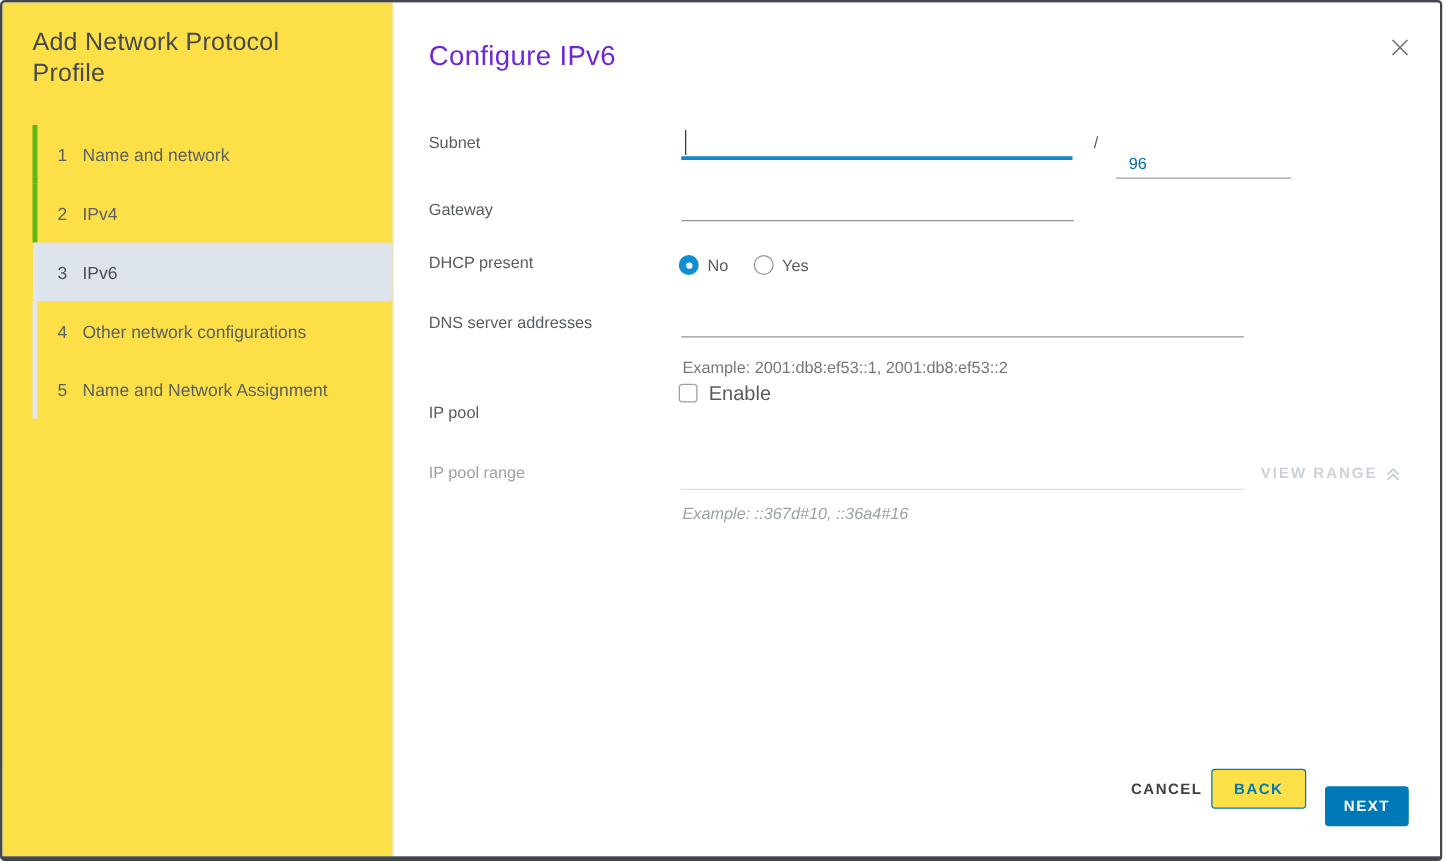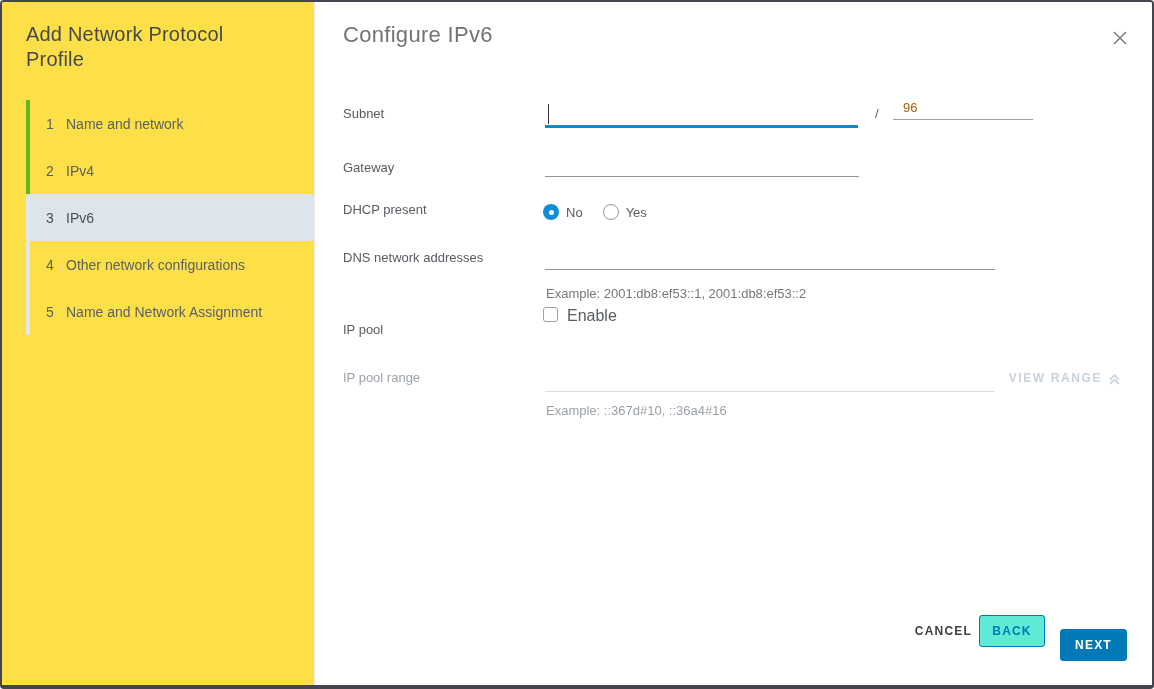--- a/index.html
+++ b/index.html
@@ -29,46 +29,46 @@
     font-size: 14px; color: #5b6065; cursor: pointer;
   }
   .step.completed { border-left-color: #61b715; }
   .step.active { background: #dee4eb; border-radius: 3px; color: #494e53; }
   .step-num { margin-left: 16px; width: 14px; flex: none; }
   .step-label { margin-left: 6px; white-space: nowrap; }
 
   
   .main { position: absolute; left: 313px; top: 0; right: 0; bottom: 0; background: #fff; }
   .main-title {
-    position: absolute; left: 28px; top: 20px;
-    font-size: 22px; font-weight: 400; color: #737373; letter-spacing: .3px;
+    position: absolute; left: 28px; top: 30px;
+    font-size: 22px; font-weight: 400; color: #6d28d9; letter-spacing: .3px;
   }
   .close-btn {
     position: absolute; top: 26px; right: 21px; width: 22px; height: 22px;
     background: none; border: none; cursor: pointer; padding: 0;
   }
 
   .lbl { position: absolute; left: 28px; font-size: 13px; color: #575c61; }
   .lbl.disabled { color: #9ba2a9; }
 
   .u-input {
     position: absolute; background: transparent; border: none; outline: none;
     font-family: "Liberation Sans", sans-serif; font-size: 13px; color: #3c4146;
     border-radius: 0;
   }
   .subnet-input { left: 230px; top: 99px; width: 313px; height: 27px; border-bottom: 3px solid #1088c9; padding-left: 4px; }
   .caret { position: absolute; left: 233px; top: 102px; width: 1px; height: 20px; background: #33373b; }
   .slash { position: absolute; left: 560px; top: 104px; font-size: 13px; color: #575c61; }
-  .prefix-input { left: 578px; top: 93px; width: 140px; height: 25px; border-bottom: 1px solid #9aa0a5; padding-left: 10px; color: #a16207; }
+  .prefix-input { left: 578px; top: 116px; width: 140px; height: 25px; border-bottom: 1px solid #9aa0a5; padding-left: 10px; color: #0369a1; }
   .gateway-input { left: 230px; top: 149px; width: 314px; height: 26px; border-bottom: 1px solid #8f959a; padding-left: 4px; }
   .dns-input { left: 230px; top: 242px; width: 450px; height: 26px; border-bottom: 1px solid #8f959a; padding-left: 4px; }
   .range-input { left: 230px; top: 364px; width: 450px; height: 26px; border-bottom: 1px solid #d9dee3; padding-left: 4px; }
 
   .example { position: absolute; left: 231px; font-size: 13px; color: #74787c; }
-  .example.disabled { color: #9aa1a7; }
+  .example.disabled { color: #9aa1a7; font-style: italic; }
 
   .radio-group { position: absolute; left: 228px; top: 202px; display: flex; align-items: center; gap: 20px; font-size: 13px; color: #575c61; }
   .radio-option { display: flex; align-items: center; gap: 7px; cursor: pointer; }
   .radio { width: 16px; height: 16px; border-radius: 50%; flex: none; display: flex; align-items: center; justify-content: center; }
   .radio.selected { background: #0f8ed5; }
   .radio.selected .dot { width: 5px; height: 5px; border-radius: 50%; background: #ffffff; }
   .radio.unselected { border: 1px solid #8f959a; background: #fff; }
 
   .checkbox-row { position: absolute; left: 228px; top: 305px; display: flex; align-items: flex-start; gap: 9px; font-size: 16px; color: #575c61; }
   .checkbox { width: 15px; height: 15px; border: 1px solid #9aa0a6; border-radius: 3px; background: #fff; flex: none; cursor: pointer; }
@@ -76,21 +76,21 @@
   .view-range {
     position: absolute; right: 31px; top: 369px; display: flex; align-items: center; gap: 6px;
     font-size: 12px; letter-spacing: 1.6px; font-weight: 600; color: #c9d2da;
     background: none; border: none; cursor: default; font-family: "Liberation Sans", sans-serif;
   }
 
   
   .footer { position: absolute; right: 25px; bottom: 24px; display: flex; align-items: center; }
   .footer button { font-family: "Liberation Sans", sans-serif; font-size: 12px; letter-spacing: 1.2px; font-weight: 600; cursor: pointer; }
   .btn-cancel { background: none; border: none; color: #404040; margin-right: 7px; padding: 0; }
-  .btn-back { width: 66px; height: 32px; background: #5eead4; border: 1px solid #0079b8; border-radius: 3px; color: #0079b8; margin-right: 15px; }
+  .btn-back { width: 76px; height: 32px; background: #fde047; border: 1px solid #0079b8; border-radius: 3px; color: #0079b8; margin-right: 15px; }
   .btn-next { min-width: 67px; height: 32px; background: #0079b8; border: 1px solid #0079b8; border-radius: 3px; color: #ffffff; padding: 0 13px; margin-top: 28px; }
 </style>
 </head>
 <body>
 
 <div class="dialog">
 
   <aside class="sidebar">
     <h1 class="sidebar-title">Add Network Protocol Profile</h1>
     <nav class="steps">
@@ -142,21 +142,21 @@
             <span class="dot"></span>
           </span>
         <span>No</span>
       </span>
       <span class="radio-option">
         <span class="radio unselected"></span>
         <span>Yes</span>
       </span>
     </div>
 
-    <span class="lbl" style="top:248px">DNS network addresses</span>
+    <span class="lbl" style="top:248px">DNS server addresses</span>
     <input class="u-input dns-input" type="text" value="" style="">
     <span class="example" style="top:284px">Example: 2001:db8:ef53::1, 2001:db8:ef53::2</span>
 
     <span class="lbl" style="top:320px">IP pool</span>
     <div class="checkbox-row">
       <span class="checkbox"></span>
       <span>Enable</span>
     </div>
 
     <span class="lbl disabled" style="top:368px">IP pool range</span>

